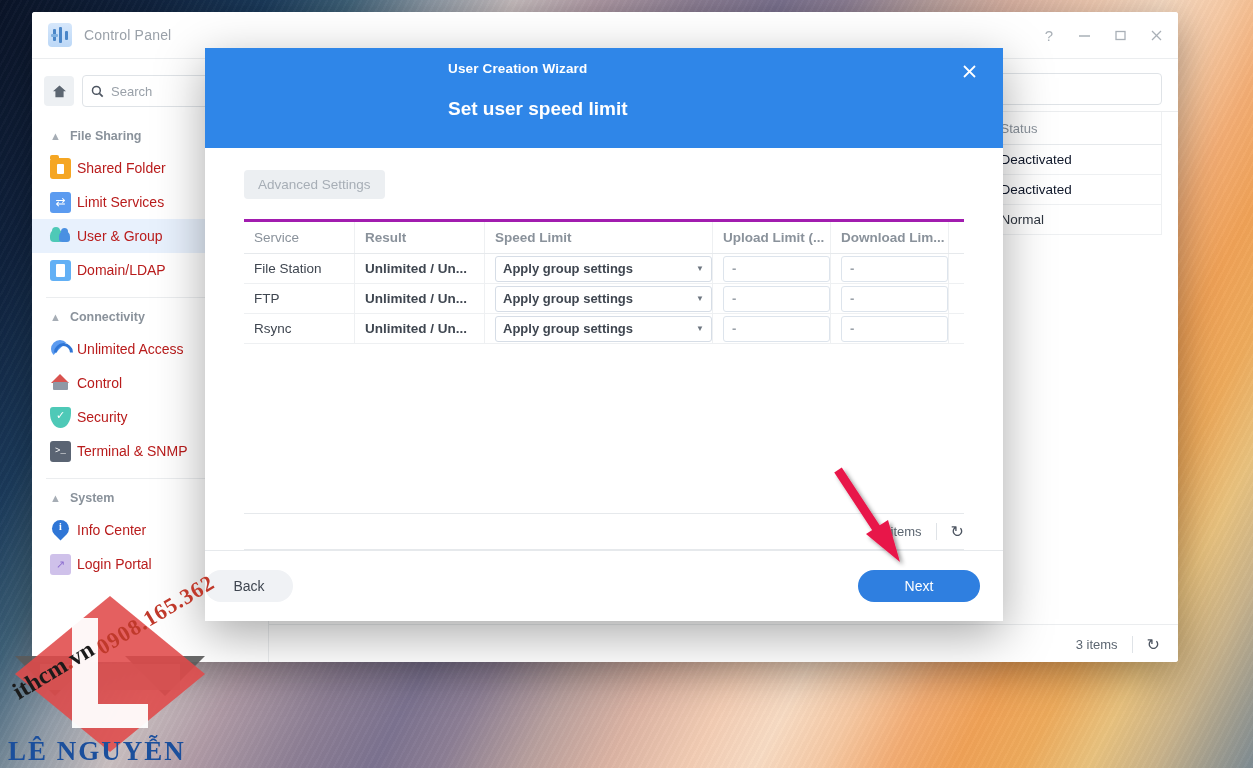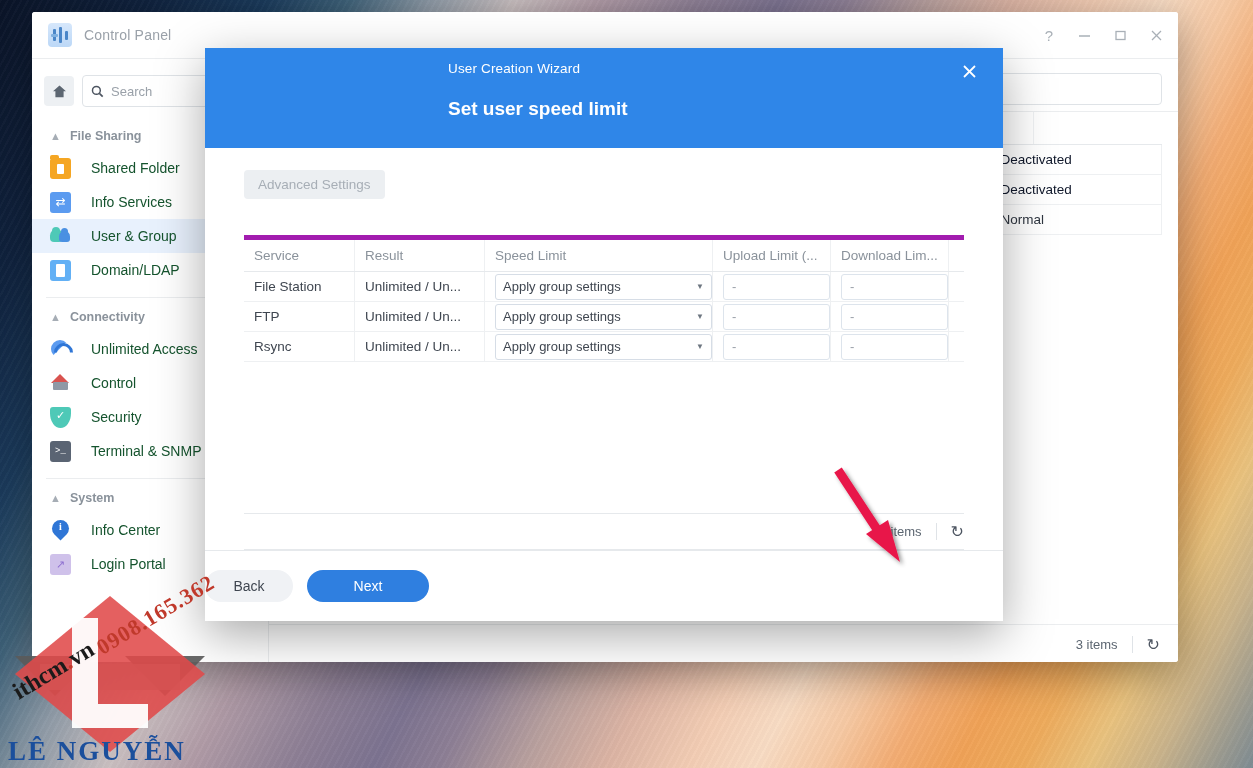--- a/index.html
+++ b/index.html
@@ -83,22 +83,22 @@
   }
   #cp-search{
     flex:1;height:30px;border:1px solid #dfe3e7;border-radius:4px;background:#fff;
     display:flex;align-items:center;padding:0 8px;gap:7px;color:#9aa1a9;font-size:13px;
     min-width:0;
   }
   #cp-search .ph{overflow:hidden;white-space:nowrap;}
   .sb-group{font-size:12.5px;font-weight:bold;color:#8a929b;padding:12px 0 8px 18px;display:flex;align-items:center;gap:9px;}
   .sb-group .chev{color:#a6adb5;font-size:11px;}
   .sb-item{
-    display:flex;align-items:center;gap:20px;height:34px;padding-left:18px;
-    font-size:14px;color:#14532d;cursor:default;
+    display:flex;align-items:center;gap:6px;height:34px;padding-left:18px;
+    font-size:14px;color:#b91c1c;cursor:default;
   }
   .sb-item.sel{background:#e8f1fd;}
   .sb-item .lbl{white-space:nowrap;}
   .sb-sep{height:1px;background:#ebedef;margin:10px 14px 0 14px;}
   .sbi{width:21px;height:21px;flex:none;position:relative;border-radius:3px;}
 
   
   .ic-folder{background:#f5a623;border-radius:3px;}
   .ic-folder:before{content:"";position:absolute;left:0;top:-3px;width:9px;height:4px;background:#f5a623;border-radius:2px 2px 0 0;}
   .ic-folder:after{content:"";position:absolute;left:7px;top:6px;width:7px;height:10px;background:#fff;border-radius:1px;}
@@ -150,38 +150,38 @@
   #cp-foot .divider{width:1px;height:17px;background:#dfe3e7;}
   .refresh-ic{color:#4d5561;font-size:16px;}
 
   
   #dlg{
     position:absolute;left:205px;top:48px;width:798px;height:573px;
     background:#fff;box-shadow:0 14px 46px rgba(0,0,0,.34);
     display:flex;flex-direction:column;overflow:hidden;
   }
   #dlg-header{height:100px;background:#2f86e8;flex:none;position:relative;padding:0 22px;}
-  #dlg-wizard{position:absolute;left:243px;top:13px;font-size:13.5px;font-weight:normal;color:#fff;letter-spacing:.15px;}
+  #dlg-wizard{position:absolute;left:243px;top:13px;font-size:13.5px;font-weight:bold;color:#fff;letter-spacing:.15px;}
   #dlg-title{position:absolute;left:243px;top:50px;font-size:19px;font-weight:bold;color:#fff;}
   #dlg-close{
     position:absolute;right:21px;top:10px;width:26px;height:26px;color:#fff;
     display:flex;align-items:center;justify-content:center;font-size:15px;
   }
   #dlg-body{flex:1;padding:0 39px;display:flex;flex-direction:column;min-height:0;}
   #adv-btn{
     margin-top:22px;align-self:flex-start;height:29px;padding:0 14px;border-radius:4px;
     background:#eceff2;color:#a7aeb6;font-size:13.5px;display:flex;align-items:center;
   }
 
   
-  #sl-grid{margin-top:36px;border-top:5px solid #a21caf;}
+  #sl-grid{margin-top:20px;border-top:3px solid #a21caf;}
   .sl-head{display:flex;height:31px;align-items:center;border-bottom:1px solid #e6e9ec;font-size:13.5px;color:#8a929b;}
   .sl-row{display:flex;height:29px;align-items:flex-start;border-bottom:1px solid #eef0f2;font-size:13.5px;color:#3f4650;}
   .sl-c{padding-left:10px;box-sizing:border-box;height:100%;display:flex;align-items:center;}
-  .sl-c.b{border-left:1px solid #eef0f2;}
+  .sl-c.b{border-left:1px solid #eef0f2;font-weight:bold;}
   .w-service{width:110px;}
   .w-result{width:130px;}
   .w-speed{width:228px;}
   .w-up{width:118px;}
   .w-down{width:118px;}
   .w-end{flex:1;}
   .sl-select{
     width:205px;height:24px;border:1px solid #d6dde6;border-radius:3px;background:#fff;
     display:flex;align-items:center;padding:0 7px;font-size:13px;color:#3f4650;
   }
@@ -189,21 +189,21 @@
   .sl-input{
     width:104px;height:24px;border:1px solid #dde4ec;border-radius:3px;background:#fff;
     display:flex;align-items:center;padding:0 8px;font-size:13px;color:#9aa1a9;
   }
   #sl-spacer{flex:1;border-left:0;}
   #sl-footrow{border-top:1px solid #e6e9ec;border-bottom:1px solid #e6e9ec;height:35px;
     display:flex;align-items:center;justify-content:flex-end;gap:14px;font-size:13px;color:#5c6671;}
   #sl-footrow .divider{width:1px;height:17px;background:#dfe3e7;}
   #dlg-buttons{
     height:70px;flex:none;border-top:1px solid #e6e9ec;display:flex;align-items:center;
-    justify-content:flex-start;gap:14px;padding-right:23px;
+    justify-content:space-between;gap:14px;padding-right:23px;
   }
   .btn{height:32px;border-radius:16px;font-size:14px;display:flex;align-items:center;justify-content:center;}
   .btn-back{width:88px;background:#f0f2f5;color:#3f4650;}
   .btn-next{width:122px;background:#2f7fe0;color:#fff;}
 
   
   #arrow{position:absolute;left:826px;top:462px;width:110px;height:115px;pointer-events:none;}
 
   
   #wm{position:absolute;left:0;top:596px;width:300px;height:172px;pointer-events:none;}
@@ -278,21 +278,21 @@
       <div class="sb-group">
         <span class="chev">▲</span>
         <span>File Sharing</span>
       </div>
       <div class="sb-item">
         <span class="sbi ic-folder"></span>
         <span class="lbl">Shared Folder</span>
       </div>
       <div class="sb-item">
         <span class="sbi ic-fileserv"></span>
-        <span class="lbl">Info Services</span>
+        <span class="lbl">Limit Services</span>
       </div>
       <div class="sb-item sel">
         <span class="sbi ic-users">
           <span class="u1"></span>
             <span class="u1b"></span>
             <span class="u2"></span>
             <span class="u2b"></span>
         </span>
         <span class="lbl">User &amp; Group</span>
       </div>
@@ -345,20 +345,21 @@
         <div id="cp-usersearch-wrap">
           <div id="cp-usersearch">
             <span>Search user</span>
           </div>
         </div>
       </div>
 
       <div id="cp-table">
         <div class="cpt-head">
           <div class="cpt-c1"></div>
+          <div class="cpt-c2">Status</div>
           <div class="cpt-c3"></div>
         </div>
         <div class="cpt-row">
           <div class="cpt-c1"></div>
           <div class="cpt-c2 st-bad">Deactivated</div>
           <div class="cpt-c3"></div>
         </div>
         <div class="cpt-row">
           <div class="cpt-c1"></div>
           <div class="cpt-c2 st-bad">Deactivated</div>

